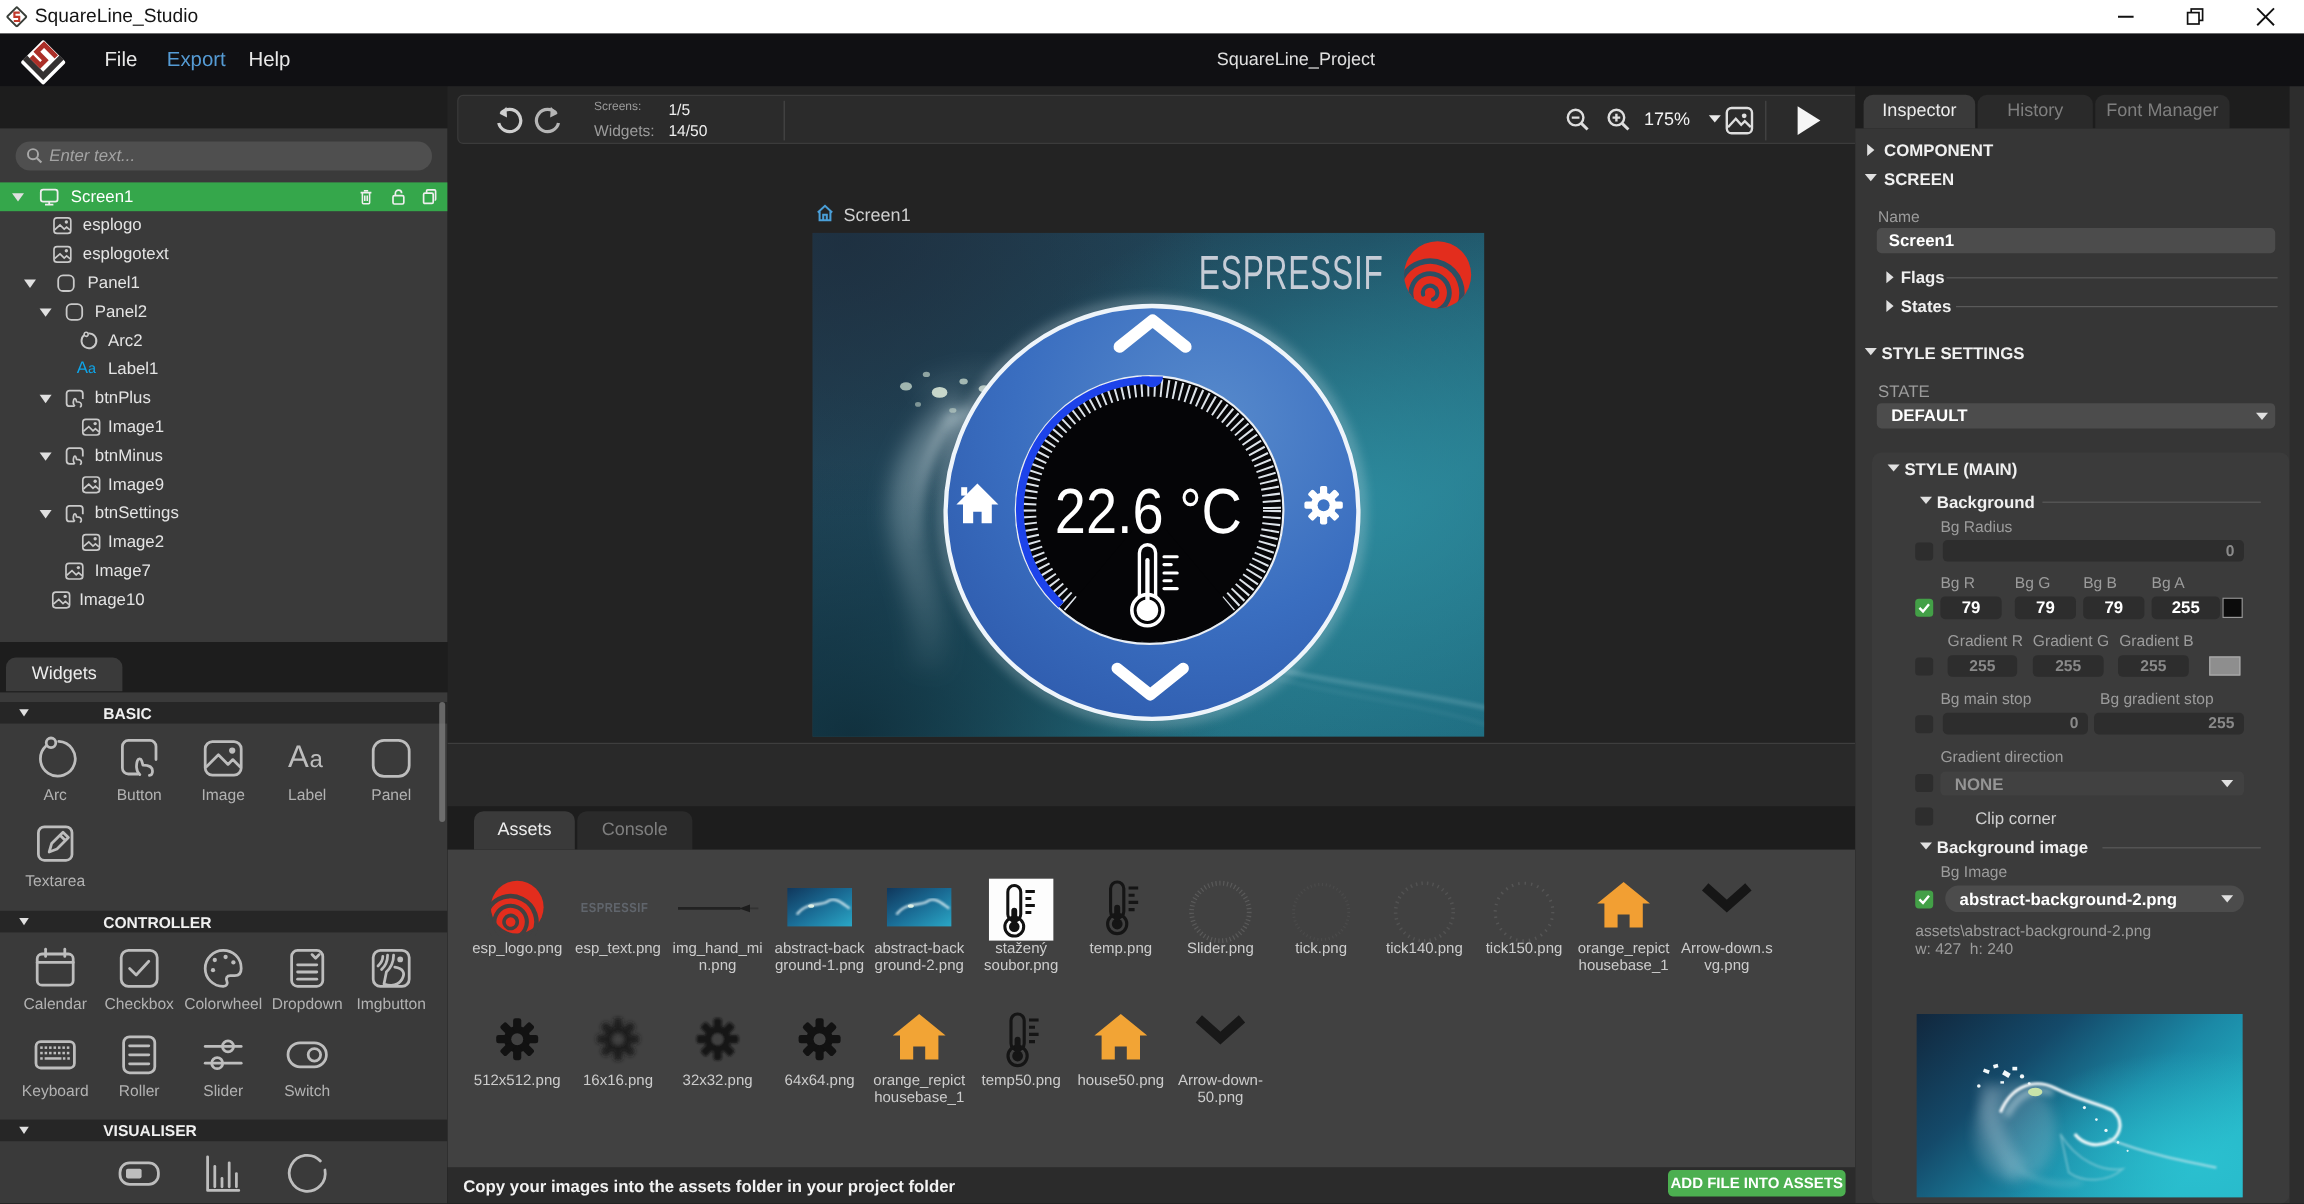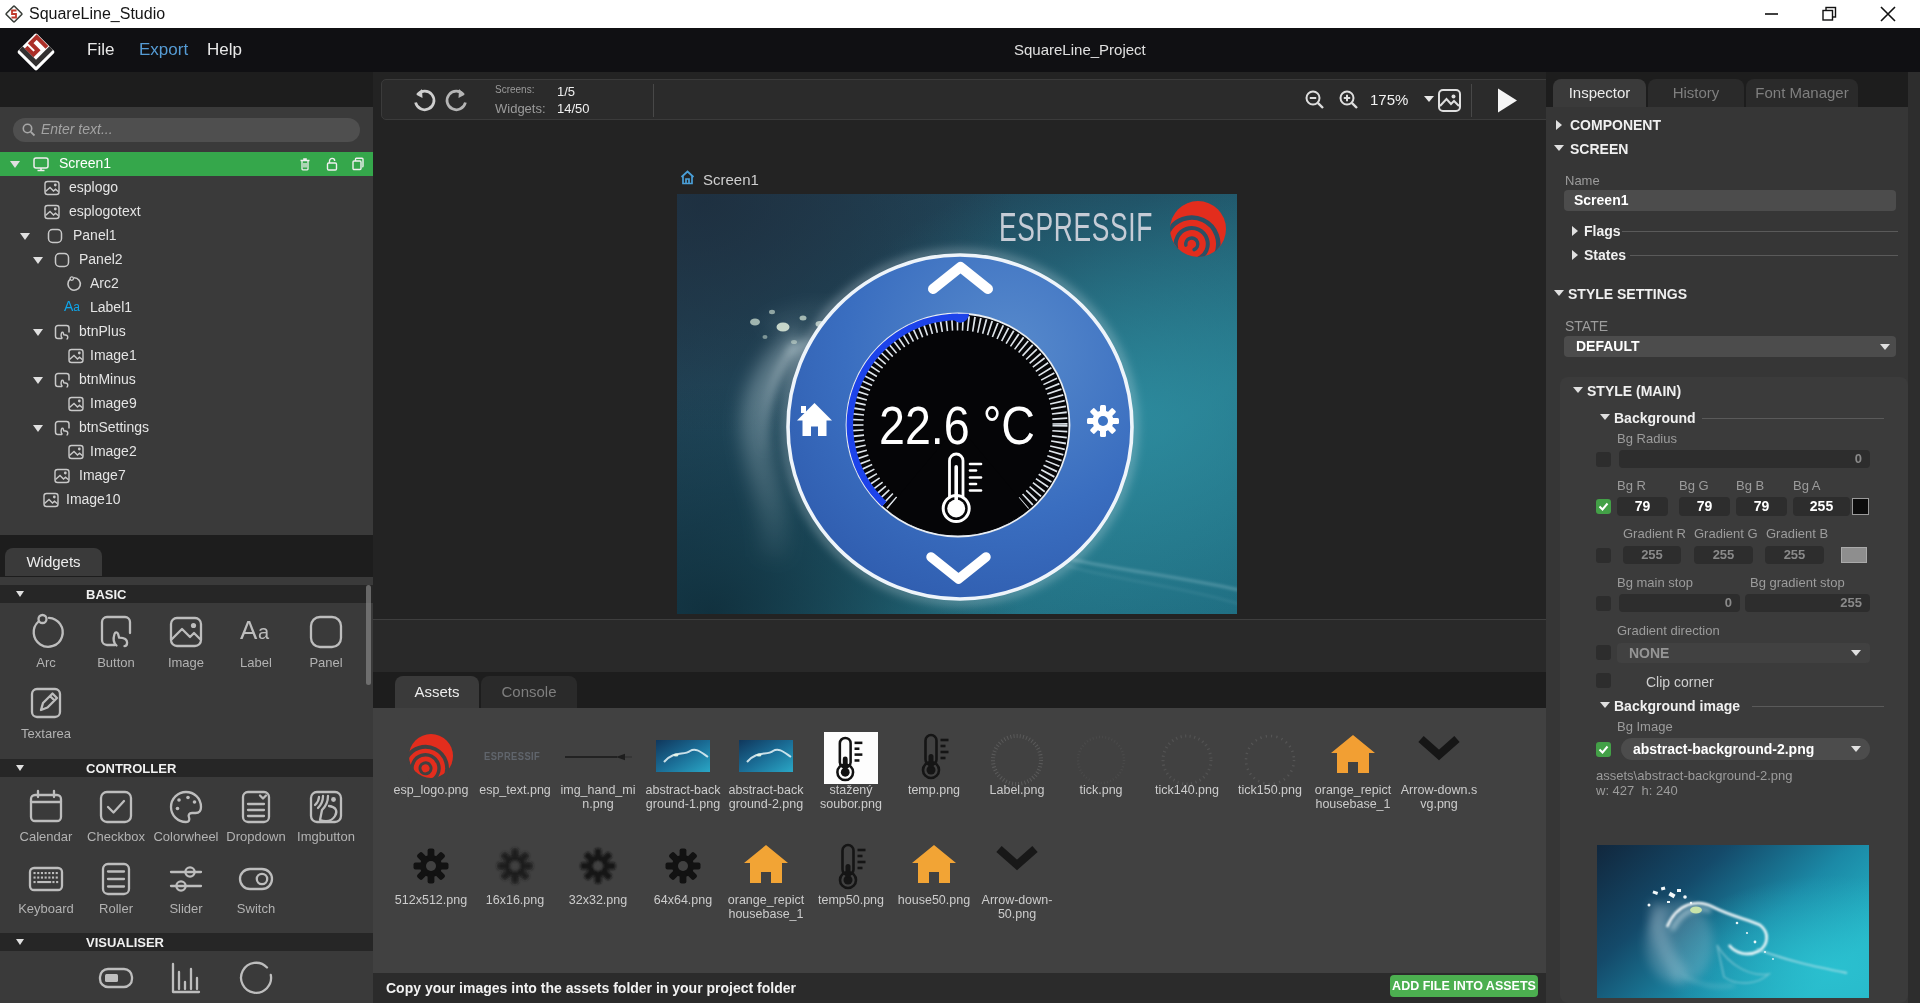--- a/index.html
+++ b/index.html
@@ -642,21 +642,21 @@
                 <line x1="23" y1="26" x2="28" y2="26"></line>
               </g>
               <circle cx="13.5" cy="38" r="4.5" fill="#151515"></circle>
               <rect x="11" y="22" width="5" height="14" rx="2.5" fill="#151515"></rect>
             </svg></div>
           <div class="alabel abs" style="left:0;width:84px;top:76px">temp.png</div>
         </div><div class="aitem" style="left:602px;top:0px">
           <div class="aicon" style="top:24px"><svg width="56" height="56" viewBox="0 0 56 56">
               <circle cx="28" cy="28" r="24" fill="none" stroke="#5a5a5a" stroke-width="4" stroke-dasharray="1 2.2"></circle>
             </svg></div>
-          <div class="alabel abs" style="left:0;width:84px;top:76px">Label.png</div>
+          <div class="alabel abs" style="left:0;width:84px;top:76px">Slider.png</div>
         </div><div class="aitem" style="left:686px;top:0px">
           <div class="aicon" style="top:24px"><svg width="56" height="56" viewBox="0 0 56 56">
               <circle cx="28" cy="28" r="23" fill="none" stroke="#4a4a4a" stroke-width="2.5" stroke-dasharray="1 2.2"></circle>
             </svg></div>
           <div class="alabel abs" style="left:0;width:84px;top:76px">tick.png</div>
         </div><div class="aitem" style="left:772px;top:0px">
           <div class="aicon" style="top:24px"><svg width="56" height="56" viewBox="0 0 56 56">
               <circle cx="28" cy="28" r="24" fill="none" stroke="#525252" stroke-width="3" stroke-dasharray="1.2 3.4"></circle>
             </svg></div>
           <div class="alabel abs" style="left:0;width:84px;top:76px">tick140.png</div>

